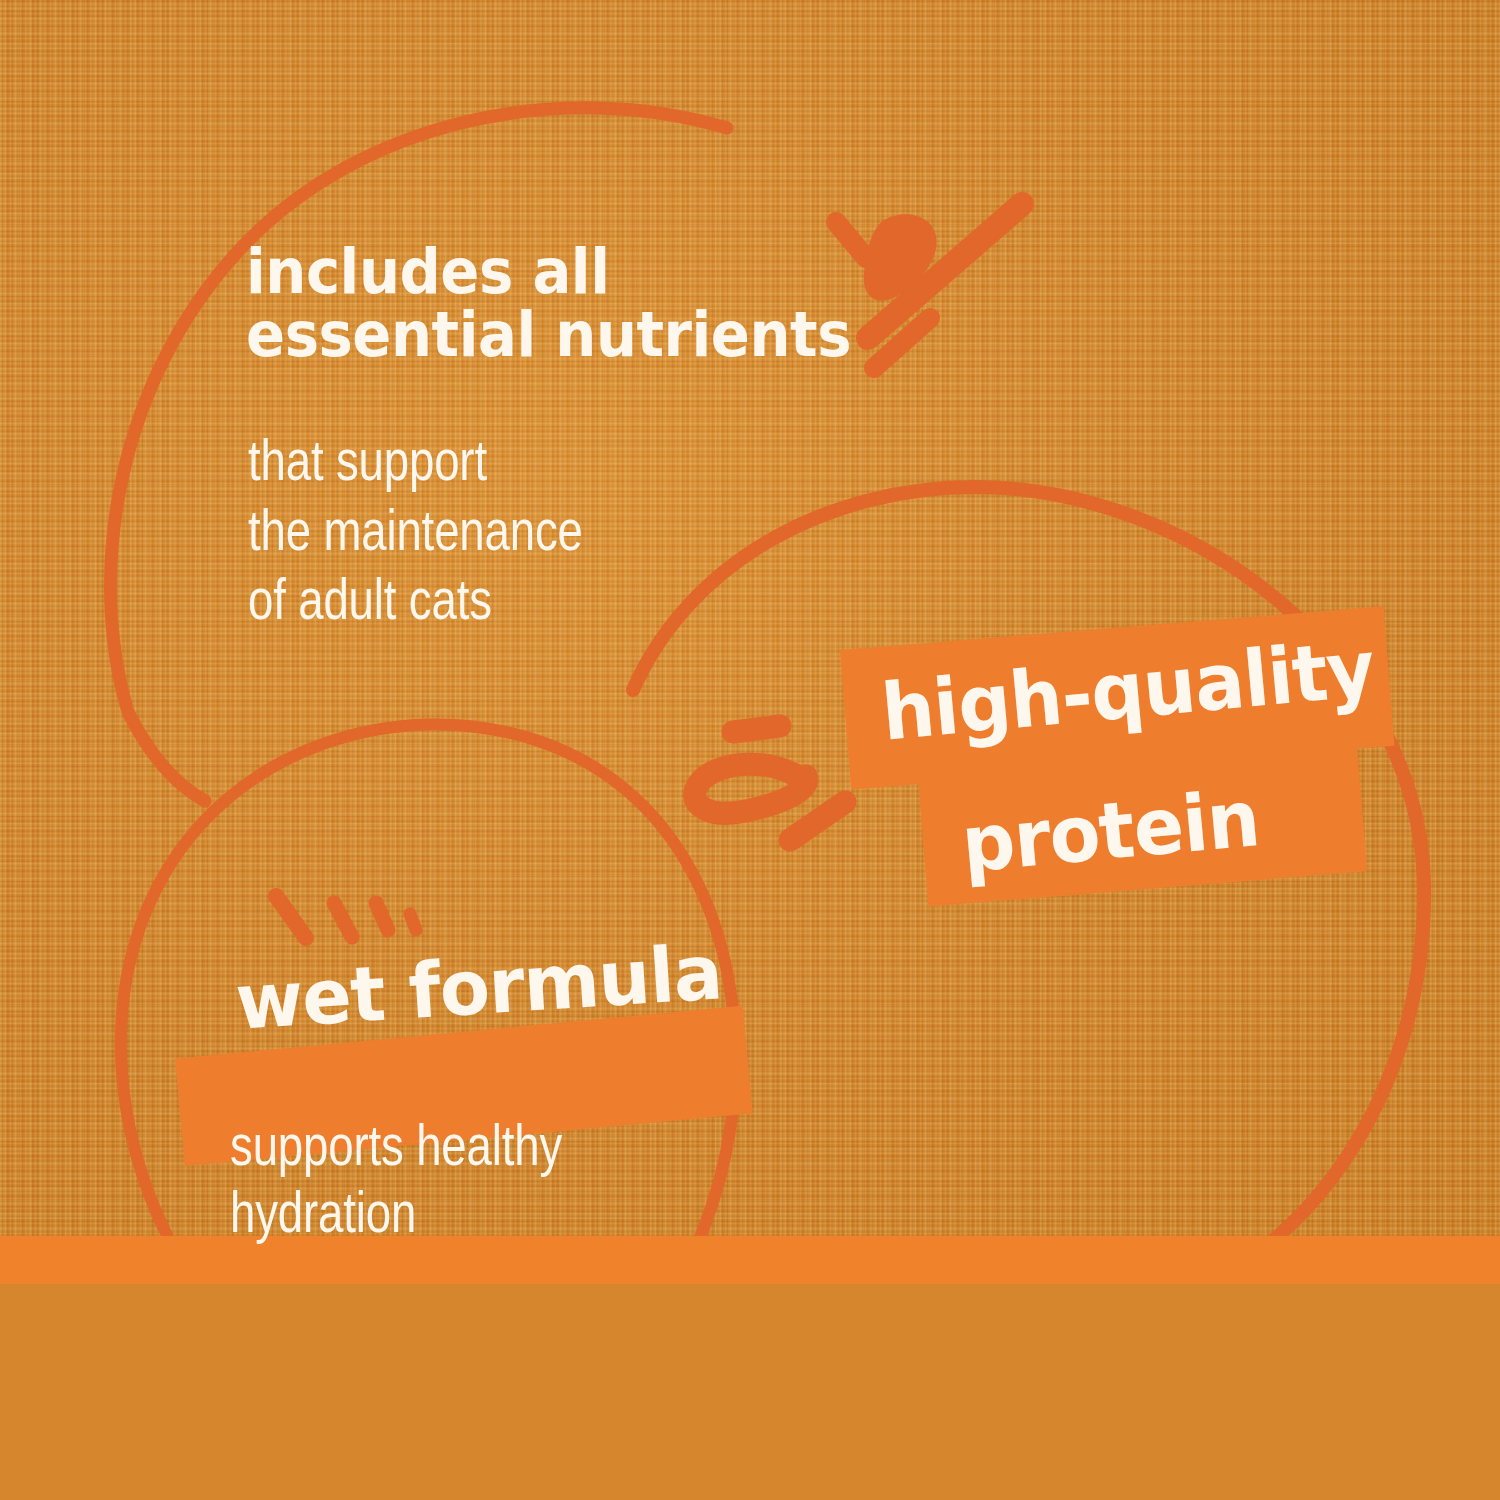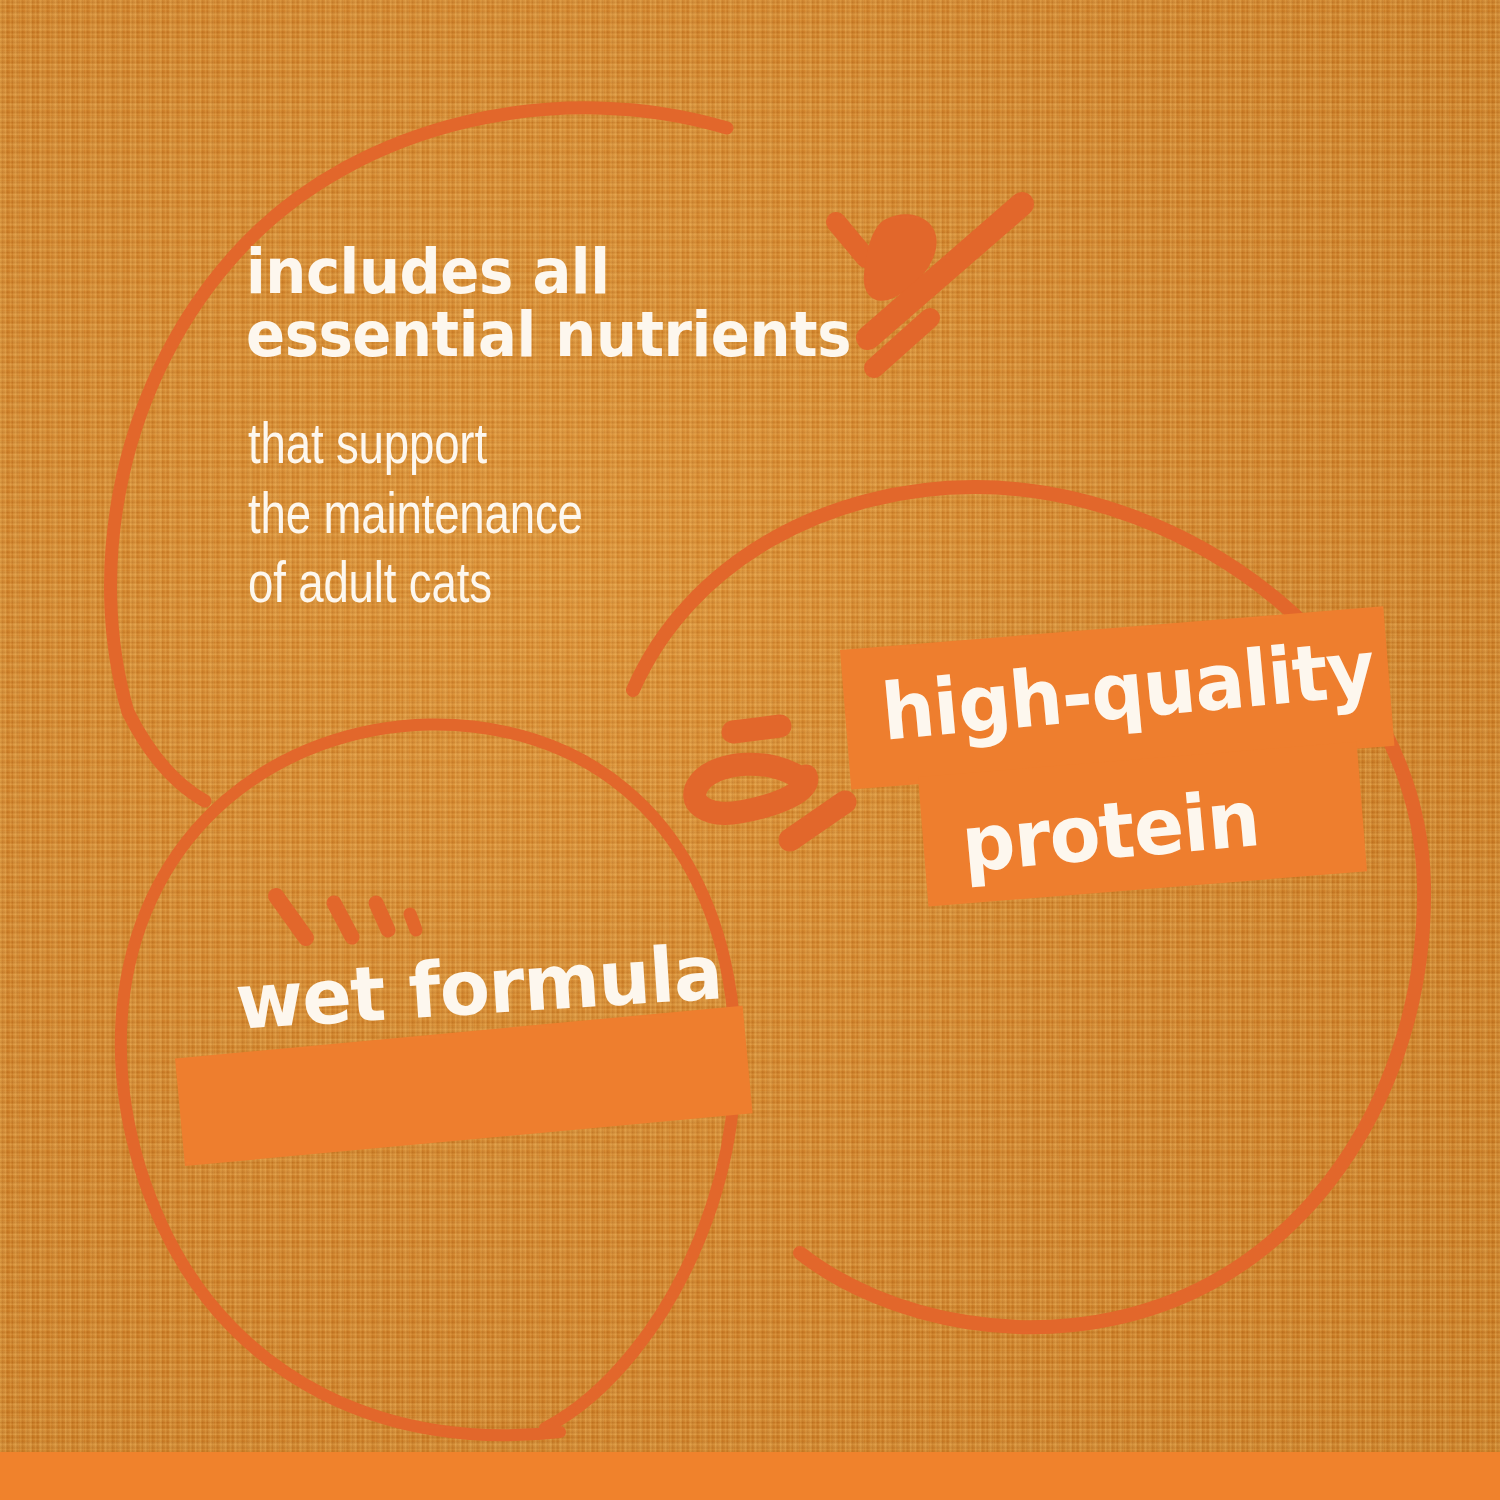--- a/index.html
+++ b/index.html
@@ -1,20 +1,20 @@
 <!DOCTYPE html>
 <html><head>
 <meta charset="utf-8">
 <style>
   html,body{margin:0;padding:0;background:#d6862c;}
   body{font-family:"DejaVu Sans",sans-serif;}
 
   #poster{
     position:relative;
-    width:1500px;height:1500px;
+    width:1500px;height:1284px;
     overflow:hidden;
     background:#3b82f6;
     isolation:isolate;
   }
 
   
   .texture{
     position:absolute;inset:0;
     background-color:#cf8129;
     background-image:
@@ -89,21 +89,21 @@
     line-height:1.18;
     letter-spacing:-.2px;
     transform:scaleX(.80);
     transform-origin:left top;
   }
 
   
   #hl-1{left:246px;top:240px;width:720px;}
 
   
-  #sub-1{left:248px;top:409px;width:700px;}
+  #sub-1{left:248px;top:426px;width:700px;}
 
   
   #badge-protein{left:830px;top:632px;width:600px;height:290px;}
   .hl-bar{
     position:absolute;
     background:#ee7e2e;
   }
   #bar-hq{
     left:10px;top:18px;width:545px;height:140px;
     transform:rotate(-4.6deg);
@@ -232,15 +232,19 @@
       <div class="badge-txt" id="txt-hq">high-quality</div>
       <div class="badge-txt" id="txt-pr">protein</div>
     </div>
 
     <div class="block" id="badge-wet">
       <div class="hl-bar" id="bar-wet"></div>
       <div class="badge-txt" id="txt-wet">wet formula</div>
     </div>
 
 
+    <div class="block" id="body-hydration">
+      <div class="bodyline">supports healthy</div>
+      <div class="bodyline">hydration</div>
+    </div>
 
   </div>
 </div>
 
 </body></html>

